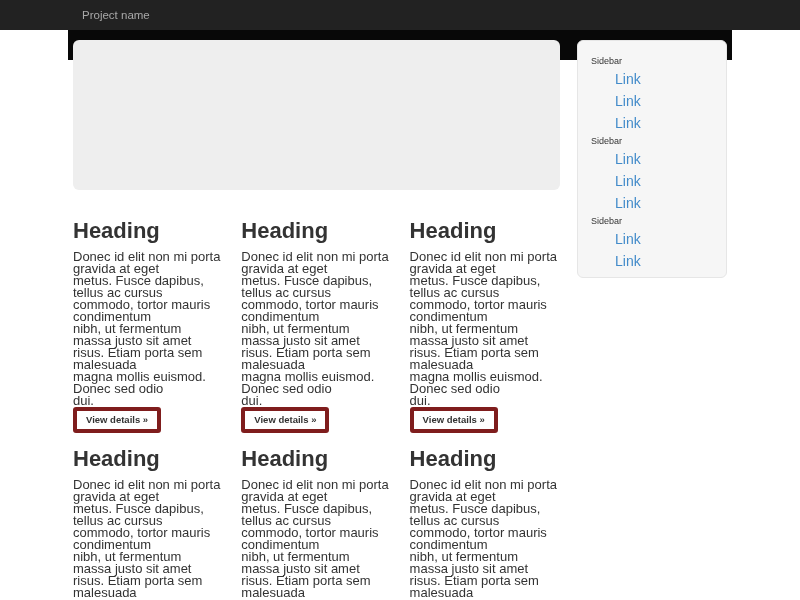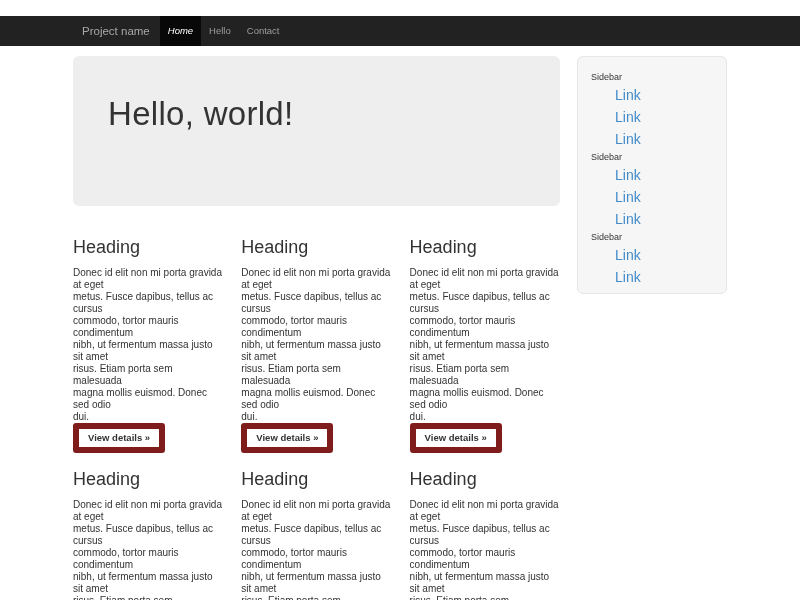--- a/index.html
+++ b/index.html
@@ -12,24 +12,25 @@
   }
 
   
   .navbar {
     height: 30px;
     background: #222222;
     width: 100%;
   }
   .navbar-inner {
     width: 664px;
-    margin: 16px auto;
+    margin: 0 auto;
     height: 30px;
     display: flex;
     align-items: stretch;
+    flex-direction: column;
   }
   .brand {
     color: #a8a8a8;
     font-size: 11.5px;
     line-height: 30px;
     padding: 0 10px 0 14px;
     cursor: pointer;
   }
   .nav-item {
     color: #9d9d9d;
@@ -83,43 +84,43 @@
 
   
   .cards-grid {
     display: grid;
     grid-template-columns: repeat(3, 168.3px);
   }
   .card {
     padding: 0 14px 0 5px;
   }
   .card h2 {
-    font-size: 18px;
-    font-weight: 400;
+    font-size: 22px;
+    font-weight: 700;
     color: #333333;
     margin: 15px 0 9px;
     line-height: 22px;
   }
   .card .card-body {
-    font-size: 10px;
+    font-size: 13px;
     line-height: 12px;
     color: #333333;
     margin: 0;
     white-space: pre-line;
   }
   .btn-default {
     display: inline-block;
     margin-top: 0;
     padding: 3px 9px;
     font-size: 9.5px;
     font-weight: 600;
     line-height: 12px;
     color: #333333;
     background: #ffffff;
-    border: 6px solid #7f1d1d;
+    border: 4px solid #7f1d1d;
     border-radius: 3px;
     cursor: pointer;
     font-family: "Liberation Sans", sans-serif;
   }
 
   
   .sidebar-col {
     width: 150px;
     margin-left: 4px;
     height: 238px;
@@ -169,21 +170,20 @@
     <span class="nav-item">Contact</span>
   </div>
 </nav>
 
 <div class="container">
   <div class="content-row">
 
     <div class="main-col">
 
       <div class="jumbotron">
-        <h1>Hello, world!</h1>
       </div>
 
       <div class="cards-grid">
 
         <div class="card">
           <h2>Heading</h2>
           <p class="card-body">Donec id elit non mi porta gravida at eget
 metus. Fusce dapibus, tellus ac cursus
 commodo, tortor mauris condimentum
 nibh, ut fermentum massa justo sit amet

